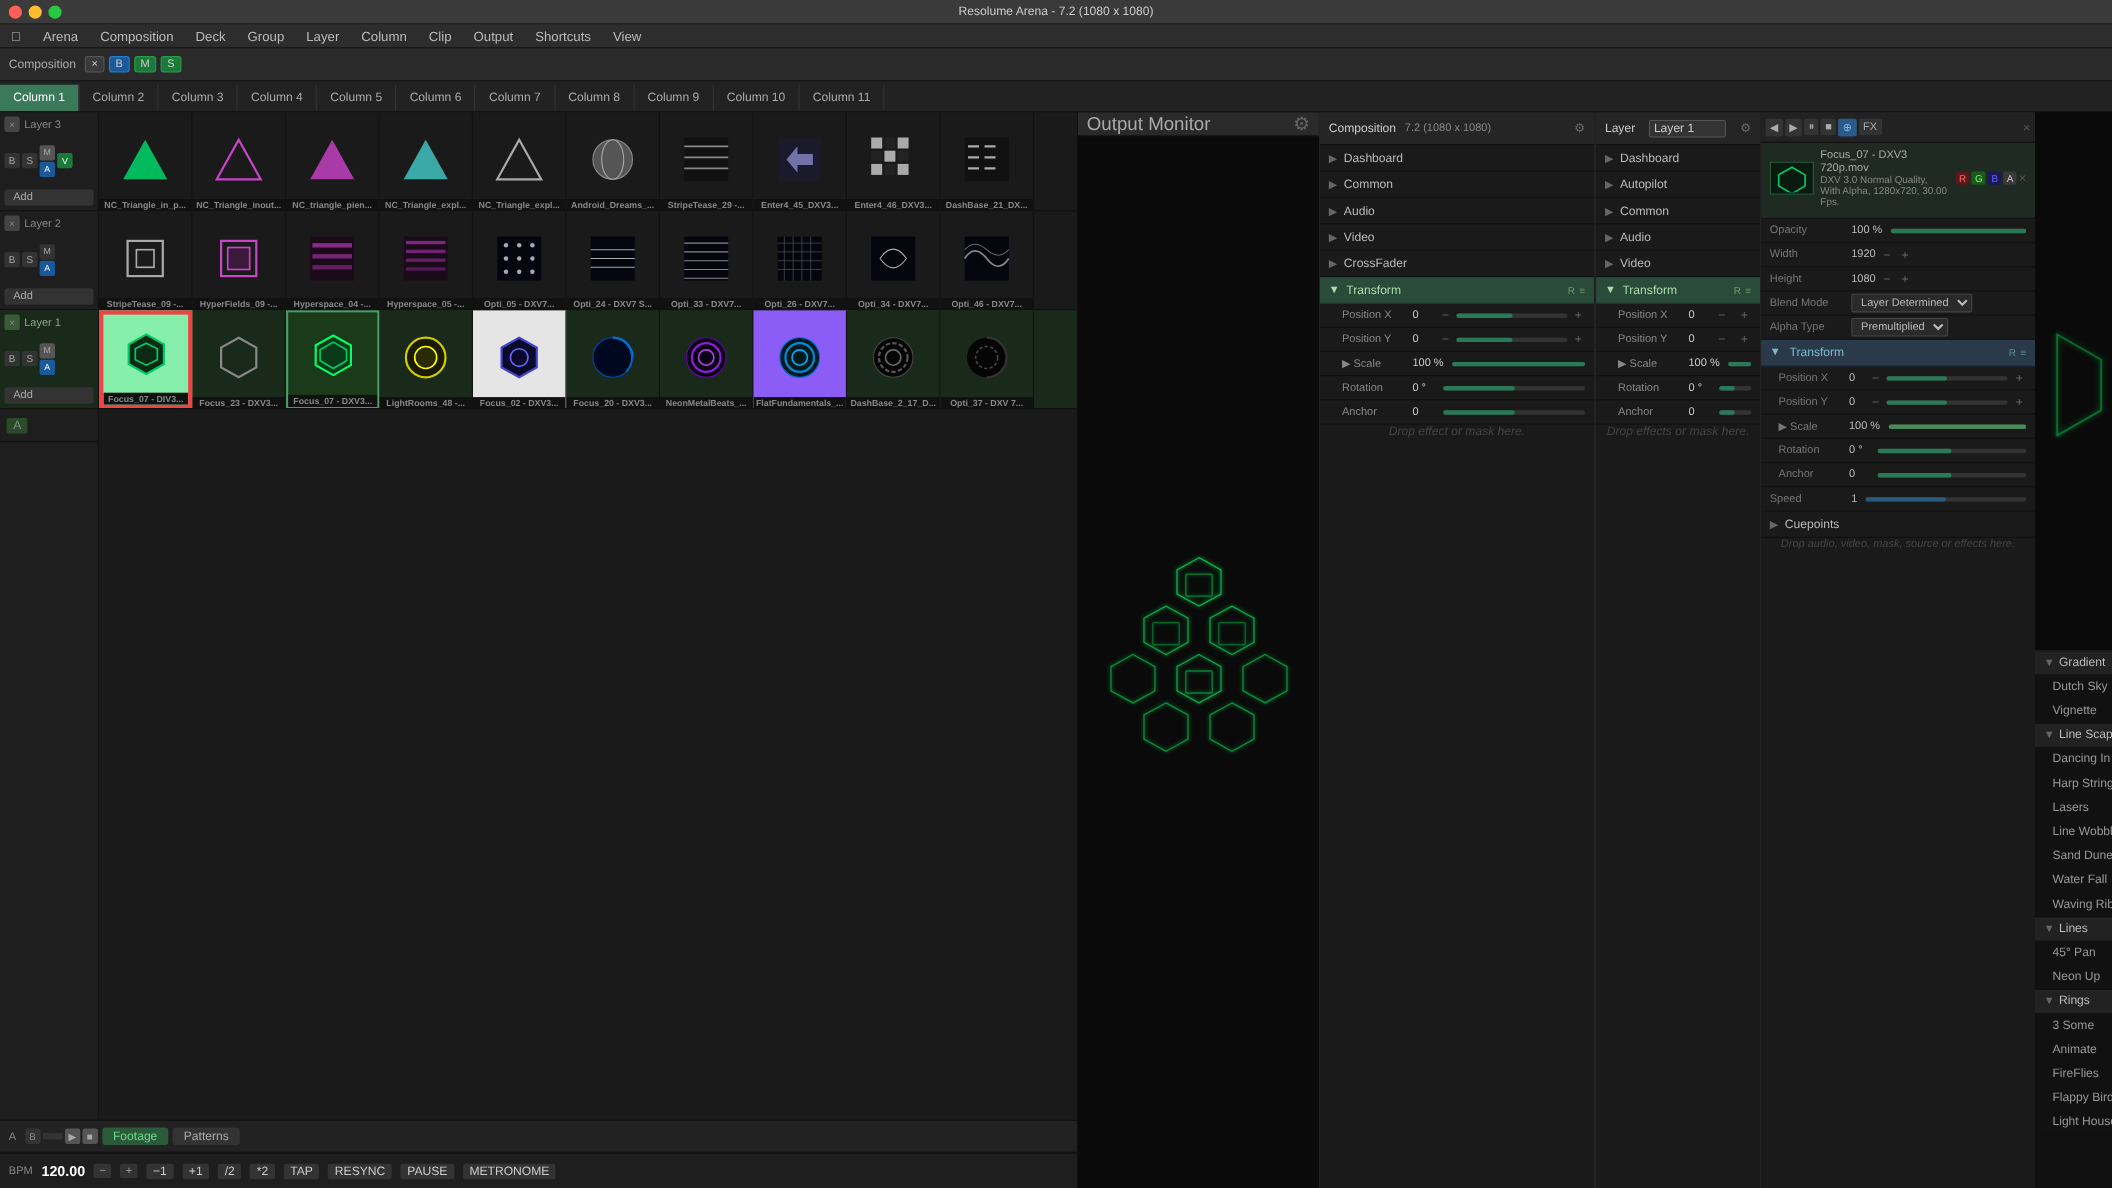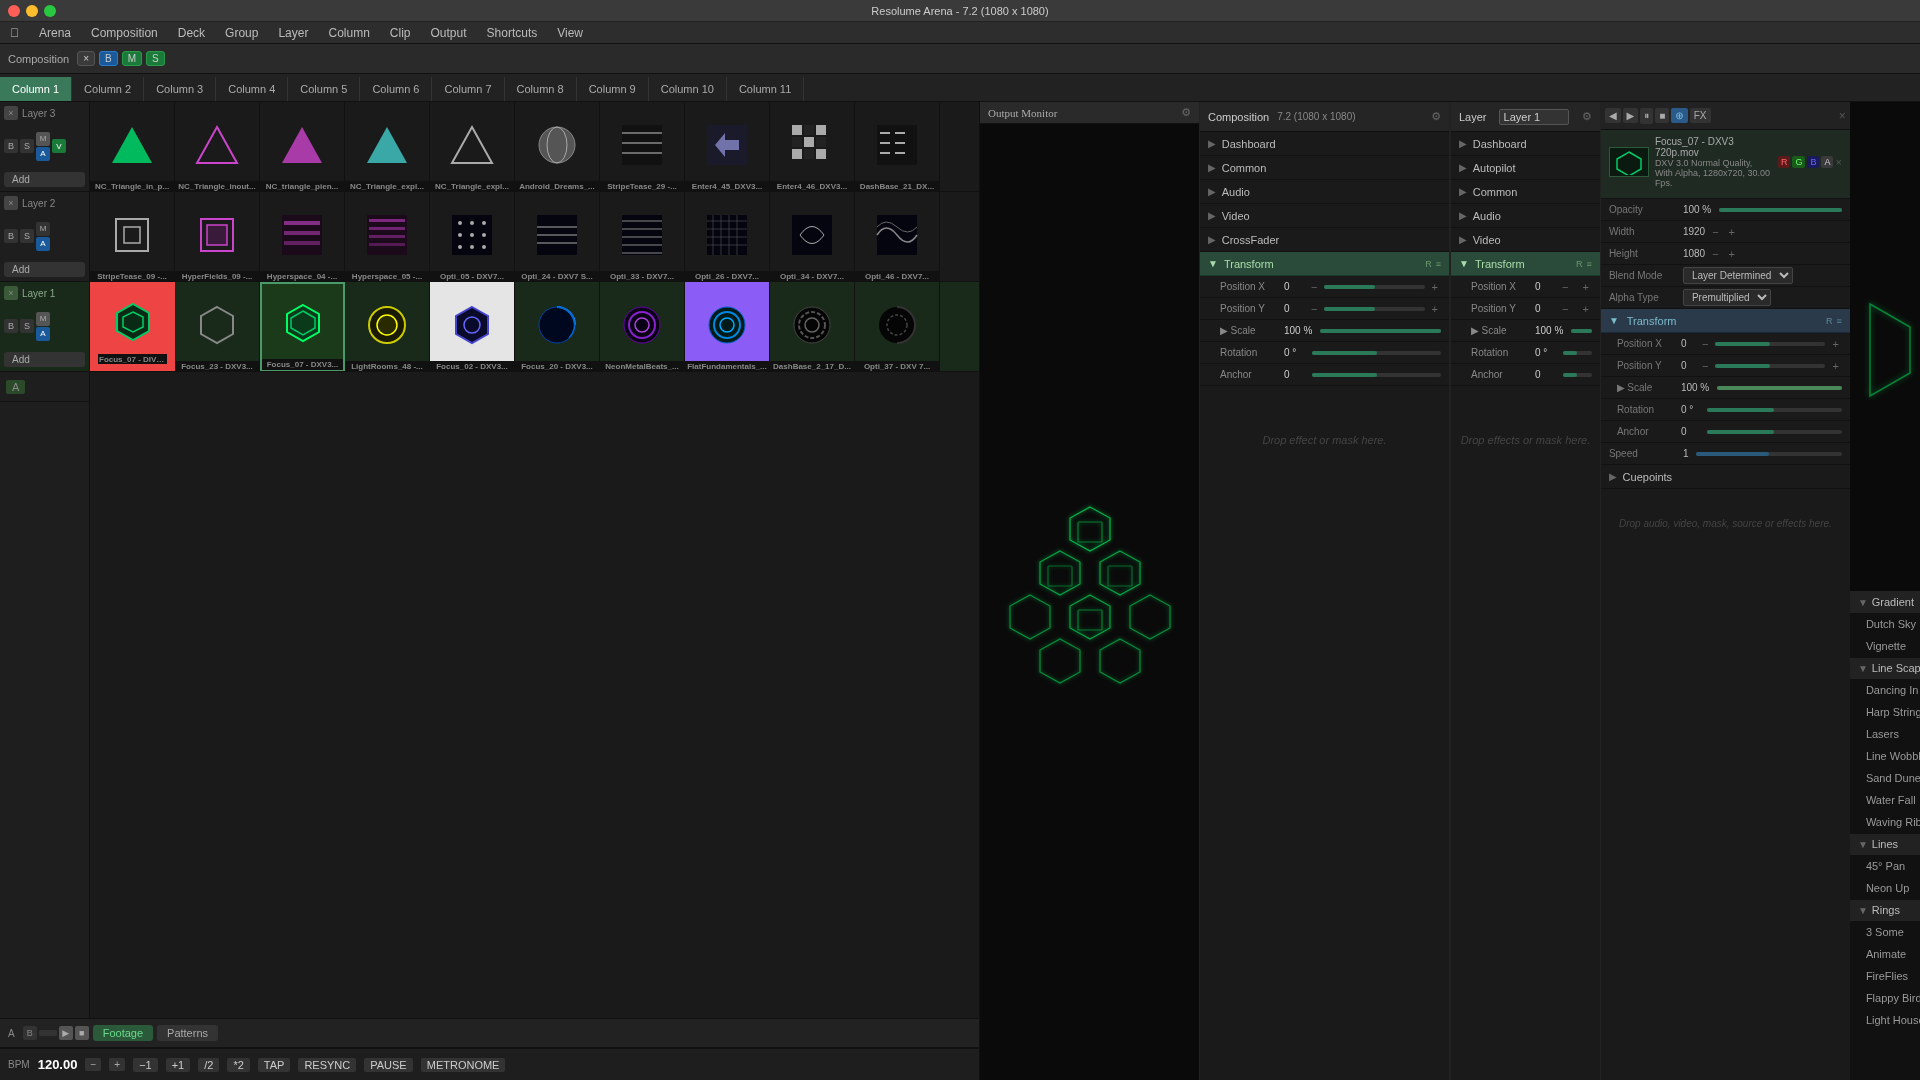--- a/index.html
+++ b/index.html
@@ -50,41 +50,41 @@
     .bpm-label { color: #888; font-size: 10px; }
     .bpm-value { color: #fff; font-size: 13px; font-weight: bold; }
     .bpm-control { background: #333; border-radius: 2px; padding: 1px 5px; cursor: pointer; color: #aaa; font-size: 10px; }
     .bpm-btn { background: #333; border-radius: 2px; padding: 1px 6px; cursor: pointer; color: #ccc; font-size: 11px; }
 
     
     .center-right { display: flex; flex: 1; overflow: hidden; }
 
     
     .output-monitor { width: 220px; background: #111; border-right: 1px solid #222; display: flex; flex-direction: column; flex-shrink: 0; }
-    .panel-header { height: 22px; background: #2a2a2a; display: flex; align-items: center; padding: 0 8px; font-size: 11px; color: #aaa; border-bottom: 1px solid #111; font-family: Liberation Serif, serif; }
+    .panel-header { height: 22px; background: #2a2a2a; display: flex; align-items: center; padding: 0 8px; font-size: 17px; color: #aaa; border-bottom: 1px solid #111; }
     .monitor-screen { flex: 1; background: #0a0a0a; display: flex; align-items: center; justify-content: center; position: relative; overflow: hidden; }
     
     
     .comp-panel { flex: 1; background: #1a1a1a; border-right: 1px solid #222; display: flex; flex-direction: column; min-width: 250px; }
     .comp-panel-header { height: 30px; background: #252525; display: flex; align-items: center; padding: 0 8px; gap: 8px; border-bottom: 1px solid #111; }
 
     
     .section-row { display: flex; align-items: center; height: 24px; padding: 0 8px; cursor: pointer; border-bottom: 1px solid #111; }
     .section-arrow { color: #666; font-size: 10px; margin-right: 6px; }
     .section-label { font-size: 11px; color: #bbb; }
     .transform-header { display: flex; align-items: center; height: 24px; padding: 0 8px; background: #2a4a3a; border-bottom: 1px solid #1a3a2a; }
     .transform-label { font-size: 11px; color: #aaddaa; }
     .param-row { display: flex; align-items: center; height: 22px; padding: 0 8px 0 20px; border-bottom: 1px solid #111; gap: 4px; }
     .param-label { font-size: 10px; color: #888; min-width: 60px; }
     .param-value { font-size: 10px; color: #ccc; min-width: 20px; }
     .param-minus { cursor: pointer; color: #666; padding: 0 3px; }
     .param-plus { cursor: pointer; color: #666; padding: 0 3px; }
     .param-bar { flex: 1; height: 4px; background: #333; border-radius: 2px; position: relative; }
     .param-bar-fill { height: 100%; background: #2a7a5a; border-radius: 2px; }
-    .drop-zone { height: 60px; display: flex; align-items: flex-end; justify-content: center; color: #444; font-size: 11px; font-style: italic; }
+    .drop-zone { height: 60px; display: flex; align-items: flex-start; justify-content: center; color: #444; font-size: 11px; font-style: italic; }
 
     
     .layer-panel { flex: 1; background: #1a1a1a; display: flex; flex-direction: column; }
     .layer-panel-header { height: 30px; background: #252525; display: flex; align-items: center; padding: 0 8px; gap: 8px; border-bottom: 1px solid #111; }
 
     
     .effects-panel { width: 250px; background: #1a1a1a; border-left: 1px solid #222; display: flex; flex-direction: column; flex-shrink: 0; }
     .effects-toolbar { height: 28px; background: #222; display: flex; align-items: center; padding: 0 4px; gap: 2px; border-bottom: 1px solid #111; }
     .eff-btn { background: #333; border-radius: 2px; padding: 2px 4px; cursor: pointer; color: #aaa; font-size: 10px; }
     .eff-active { background: #2a5a8a; color: #7abcde; }
@@ -466,21 +466,21 @@
                 <path d="M2 22 Q11 8 22 22 Q33 36 42 22" fill="none" stroke="#888" stroke-width="1.5"></path>
                 <path d="M2 14 Q11 4 22 14 Q33 24 42 14" fill="none" stroke="#666" stroke-width="1"></path>
               </svg>
             </div>
             <div class="clip-label">Opti_46 - DXV7...</div>
           </div>
         </div>
 
         <div class="clips-row" style="background:#1a2a1a;">
 
-          <div class="clip-cell" style="background:#ef4444; border:8px solid #ef4444;">
+          <div class="clip-cell" style="background:#86efac; border:4px solid #ef4444;">
             <div class="clip-thumb">
               <svg width="44" height="44" viewBox="0 0 44 44">
                 <polygon points="22,4 38,13 38,31 22,40 6,31 6,13" fill="#0a2a15" stroke="#00cc66" stroke-width="2"></polygon>
                 <polygon points="22,12 32,17 32,27 22,32 12,27 12,17" fill="none" stroke="#00cc66" stroke-width="1.5"></polygon>
               </svg>
             </div>
             <div class="clip-label">Focus_07 - DIV3...</div>
           </div>
           <div class="clip-cell" style="background:#1a2a1a;">
             <div class="clip-thumb">

